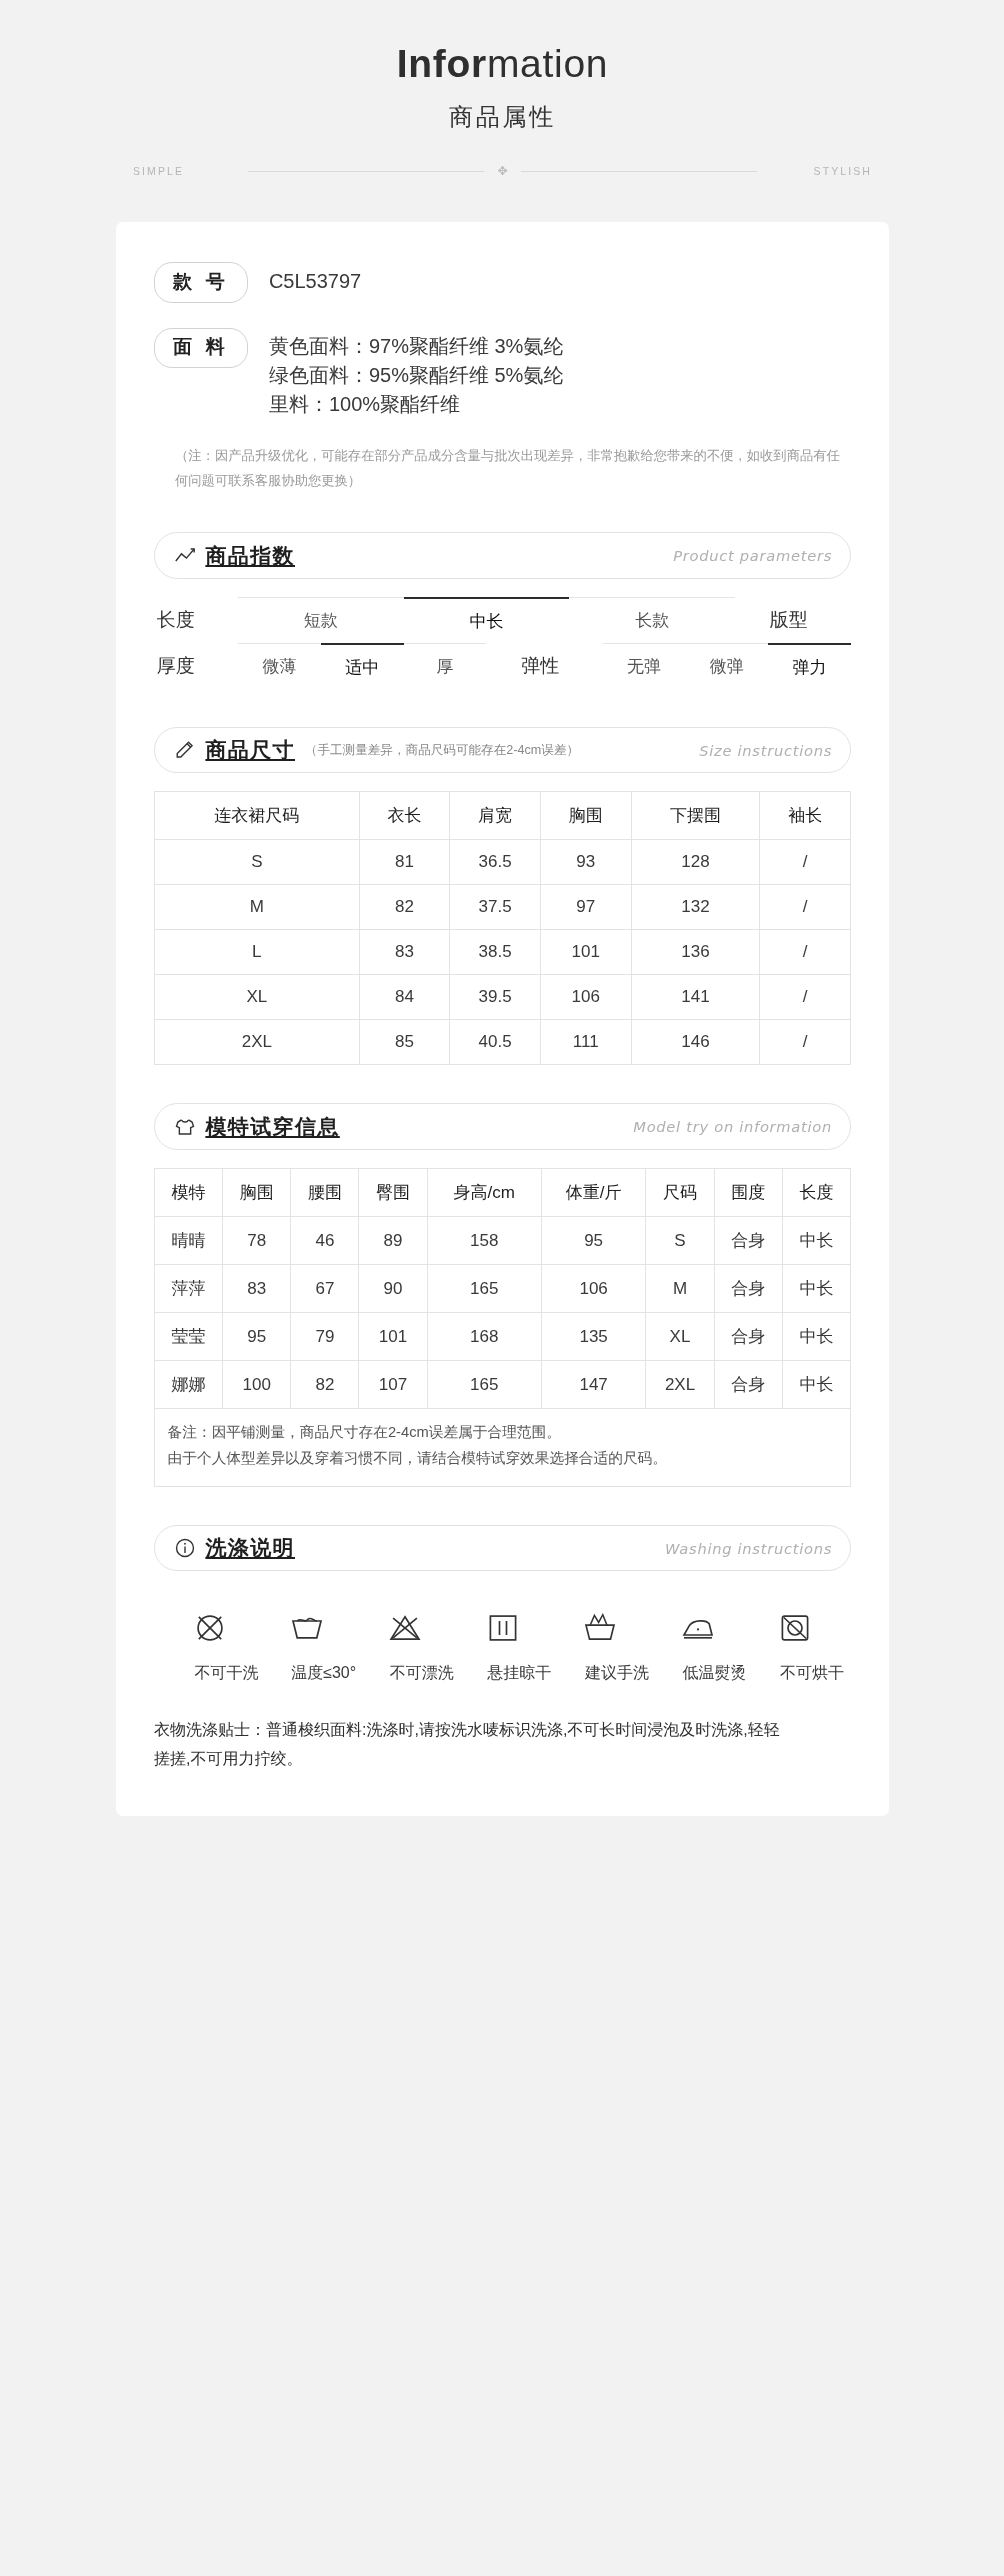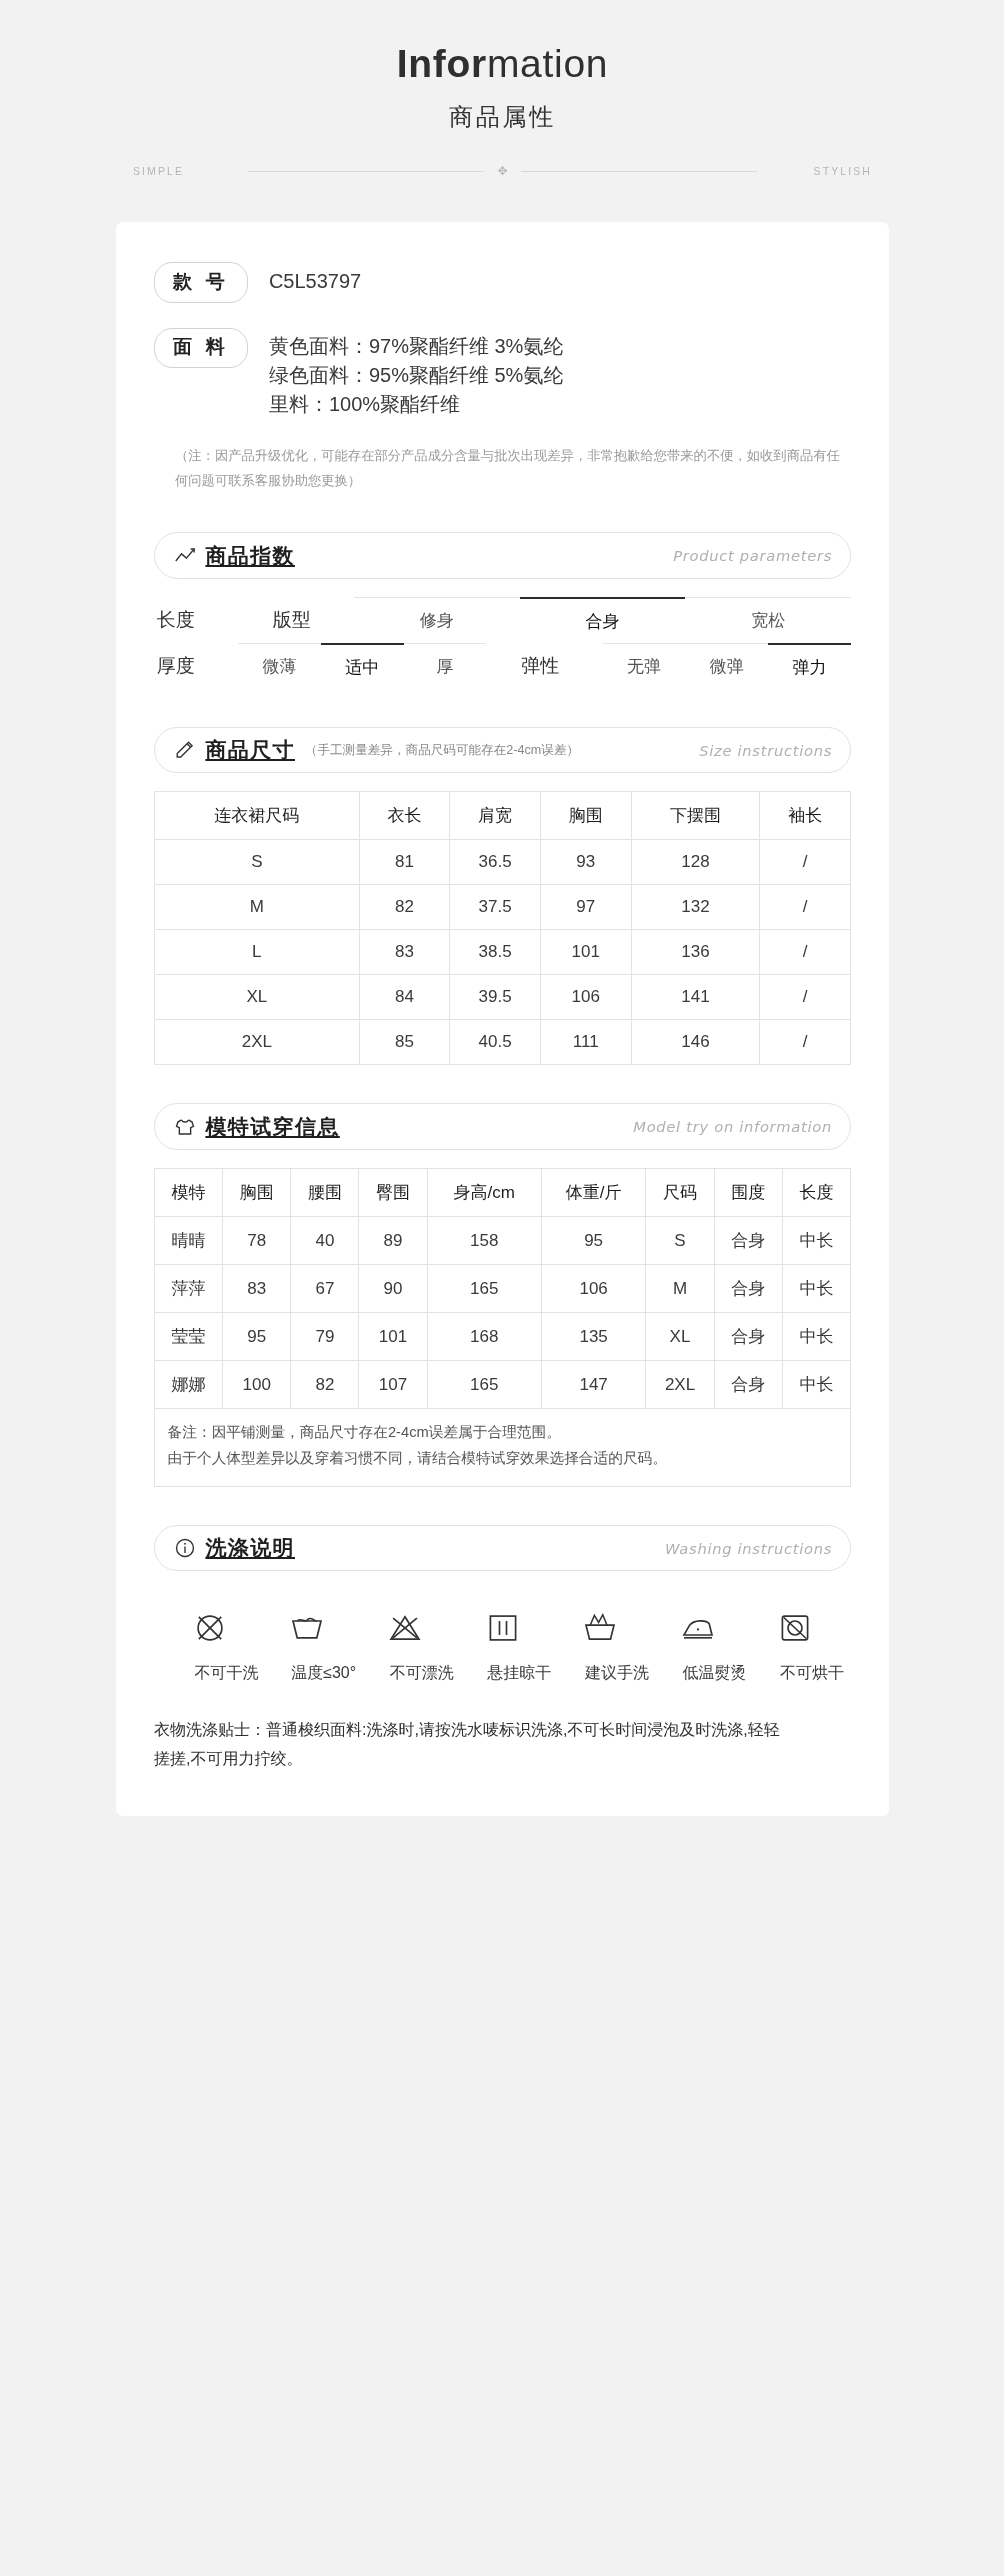--- a/index.html
+++ b/index.html
@@ -286,27 +286,27 @@
         </svg>
       </span>
       <span class="sh-cn">商品指数</span>
       <span class="sh-en">Product parameters</span>
     </div>
 
     <div class="index-grid">
 
       <div class="index-line">
         <div class="index-cell-label">长度</div>
+        <div class="opts">
+          <div class="opt">短款</div>
+          <div class="opt sel">中长</div>
+          <div class="opt">长款</div>
+        </div>
         <div class="gap"></div>
         <div class="index-cell-label">版型</div>
-        <div class="opts">
-          <div class="opt">修身</div>
-          <div class="opt sel">合身</div>
-          <div class="opt">宽松</div>
-        </div>
       </div>
 
       <div class="index-line">
         <div class="index-cell-label">厚度</div>
         <div class="opts">
           <div class="opt">微薄</div>
           <div class="opt sel">适中</div>
           <div class="opt">厚</div>
         </div>
         <div class="gap"></div>
@@ -409,21 +409,21 @@
           <th>体重/斤</th>
           <th>尺码</th>
           <th>围度</th>
           <th>长度</th>
         </tr>
       </thead>
       <tbody>
         <tr>
           <td>晴晴</td>
           <td>78</td>
-          <td>40</td>
+          <td>46</td>
           <td>89</td>
           <td>158</td>
           <td>95</td>
           <td>S</td>
           <td>合身</td>
           <td>中长</td>
         </tr>
         <tr>
           <td>萍萍</td>
           <td>83</td>

